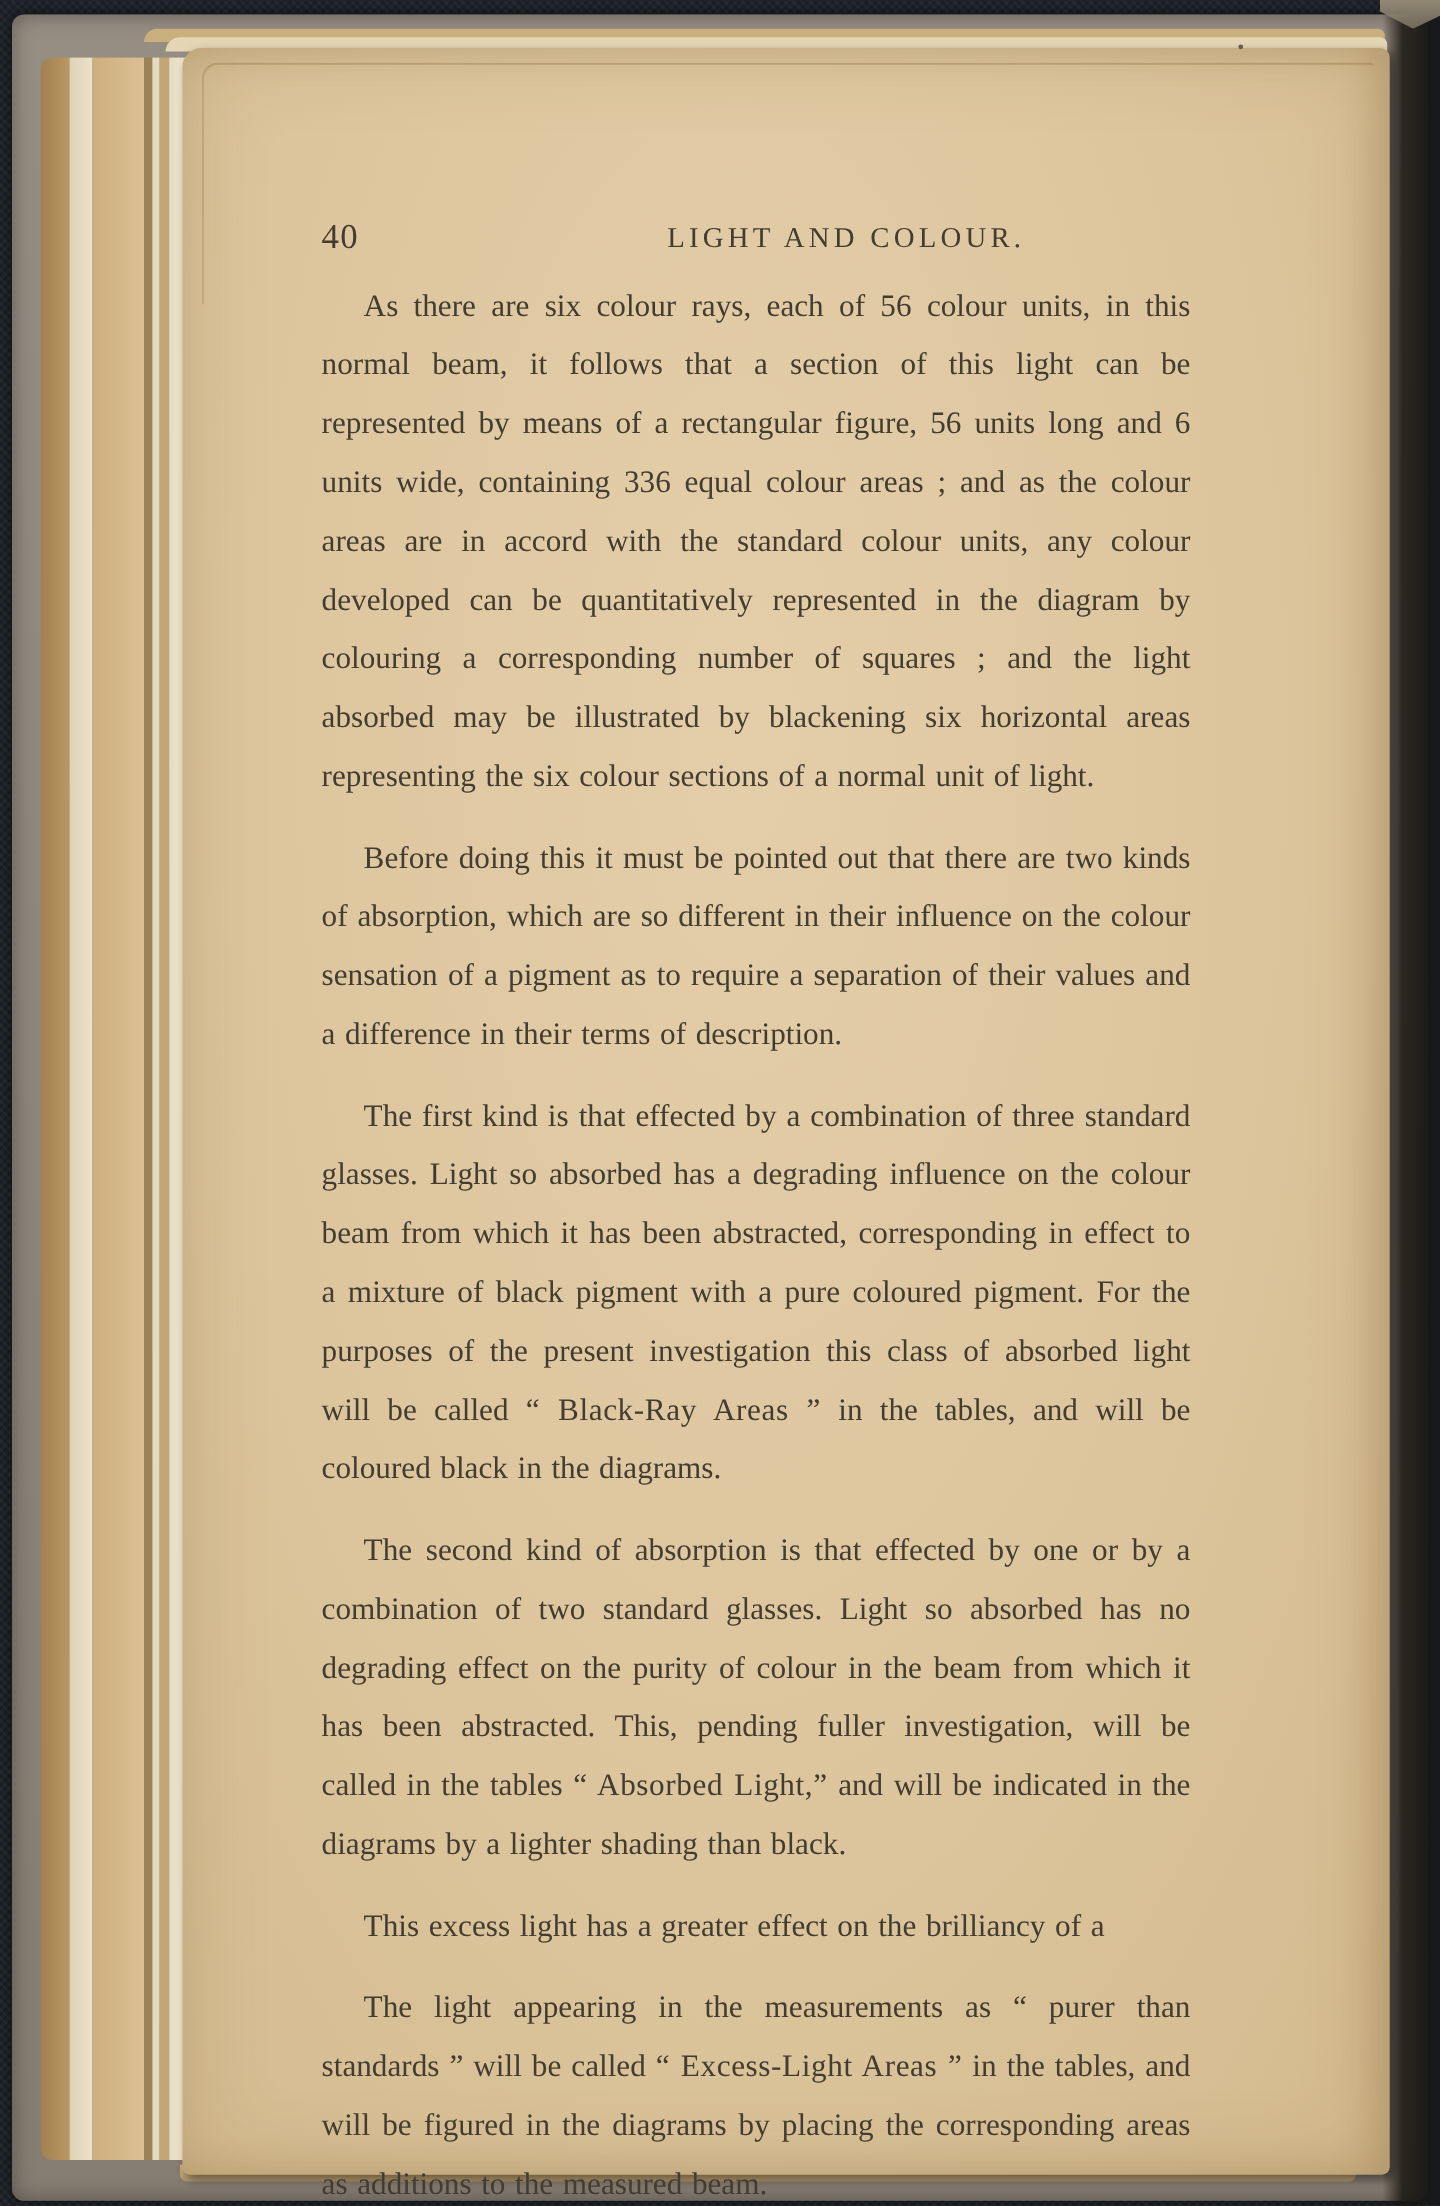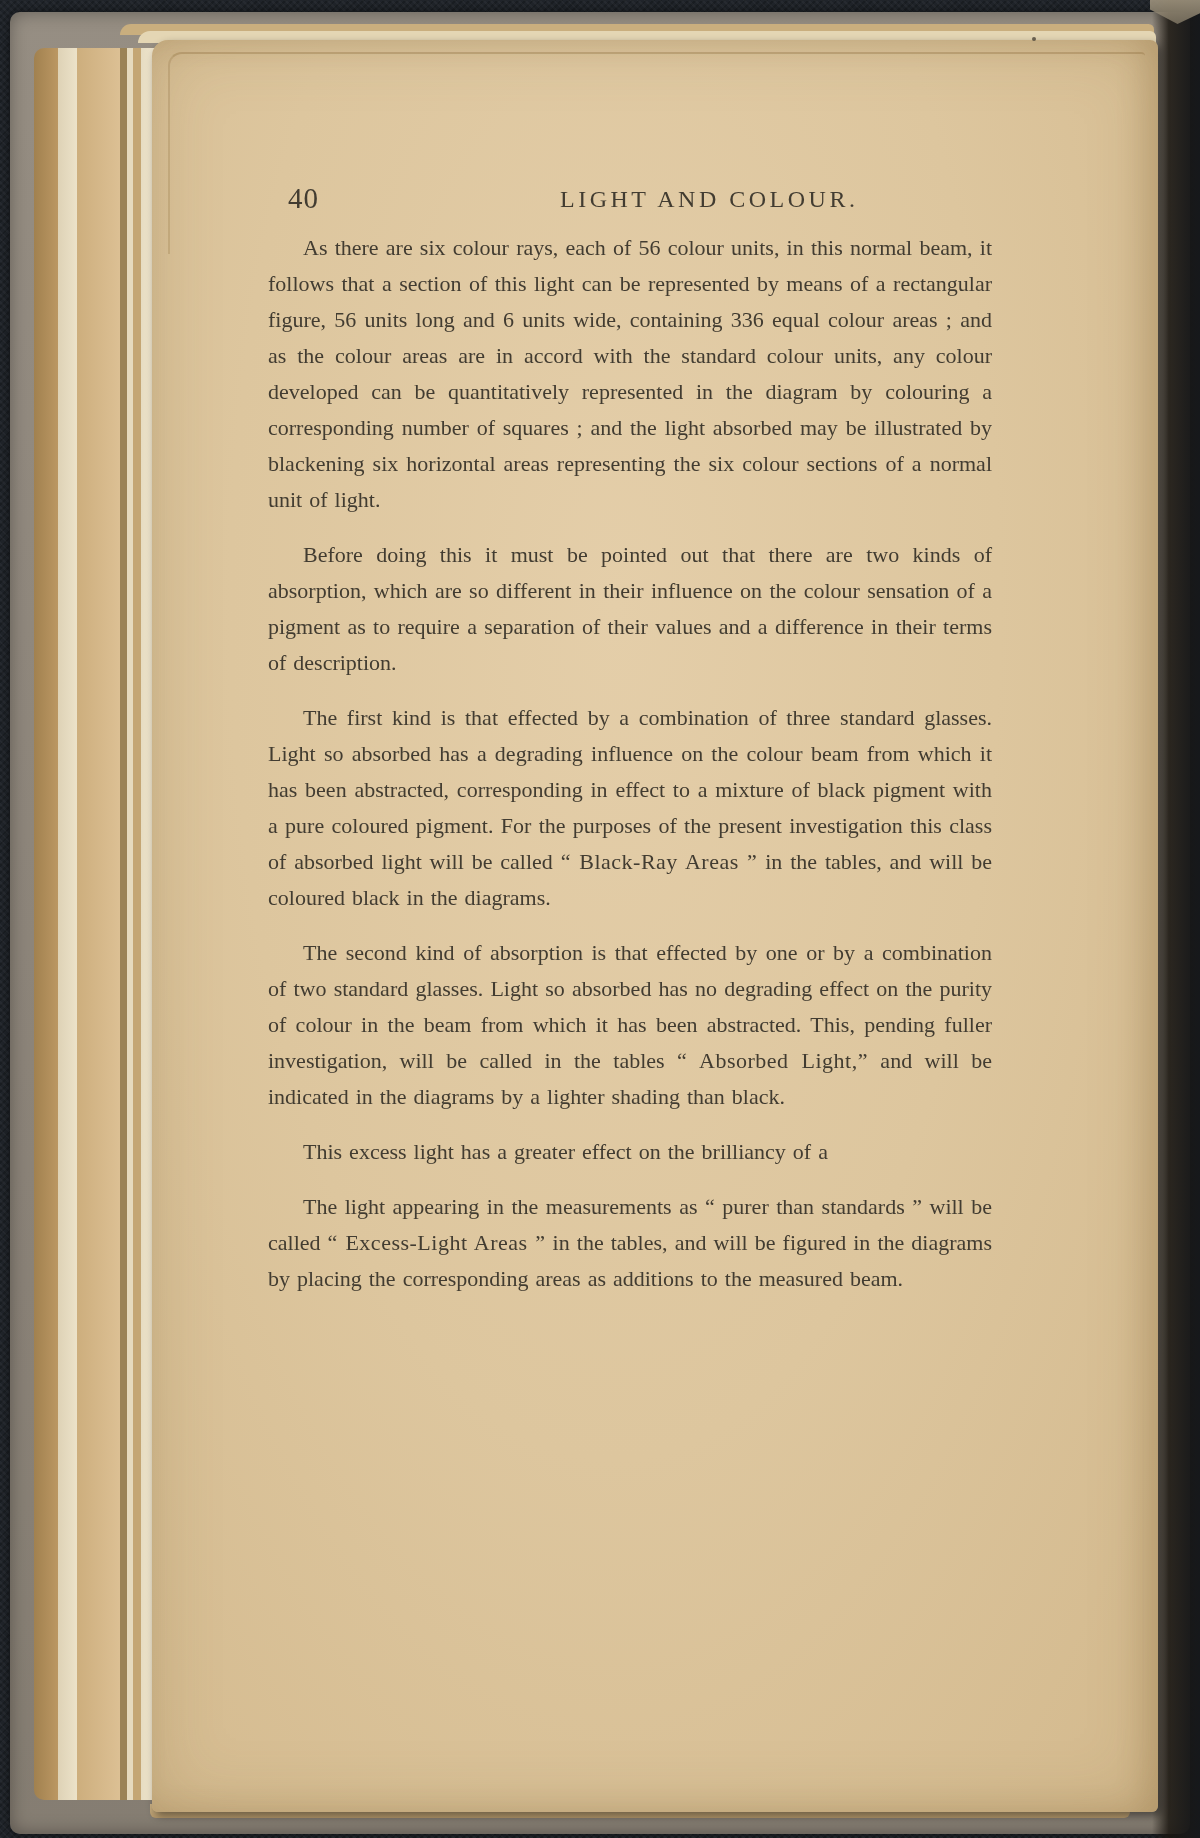--- a/index.html
+++ b/index.html
@@ -64,33 +64,33 @@
     border-left: 2px solid rgba(140,110,60,.25);
     border-radius: 14px 4px 0 0;
     pointer-events: none;
   }
 
   
   .type-area {
     left: 268px; top: 168px; width: 724px;
     color: #423c31;
   }
-  .running-head { position: relative; height: 62px; margin-left: 20px; }
+  .running-head { position: relative; height: 62px; }
   .page-number {
     position: absolute; left: 0; top: 14px;
     font-size: 29px; letter-spacing: 1px;
   }
   .head-title {
-    position: absolute; left: 272px; top: 18px;
+    position: absolute; left: 288px; top: 18px;
     font-size: 24px; letter-spacing: 3.5px; white-space: nowrap;
   }
   .para {
     margin: 0 0 19px 0;
-    font-size: 22px;
-    line-height: 36px;
+    font-size: 26px;
+    line-height: 49px;
     text-align: justify;
     text-indent: 35px;
     word-spacing: 1.5px;
   }
   .bold-term { font-weight: 400; letter-spacing: .5px; }
 
   
   .speck { left: 1032px; top: 37px; width: 4px; height: 4px; background: #4a4338; border-radius: 50%; opacity: .8; }
 </style>
 </head>

